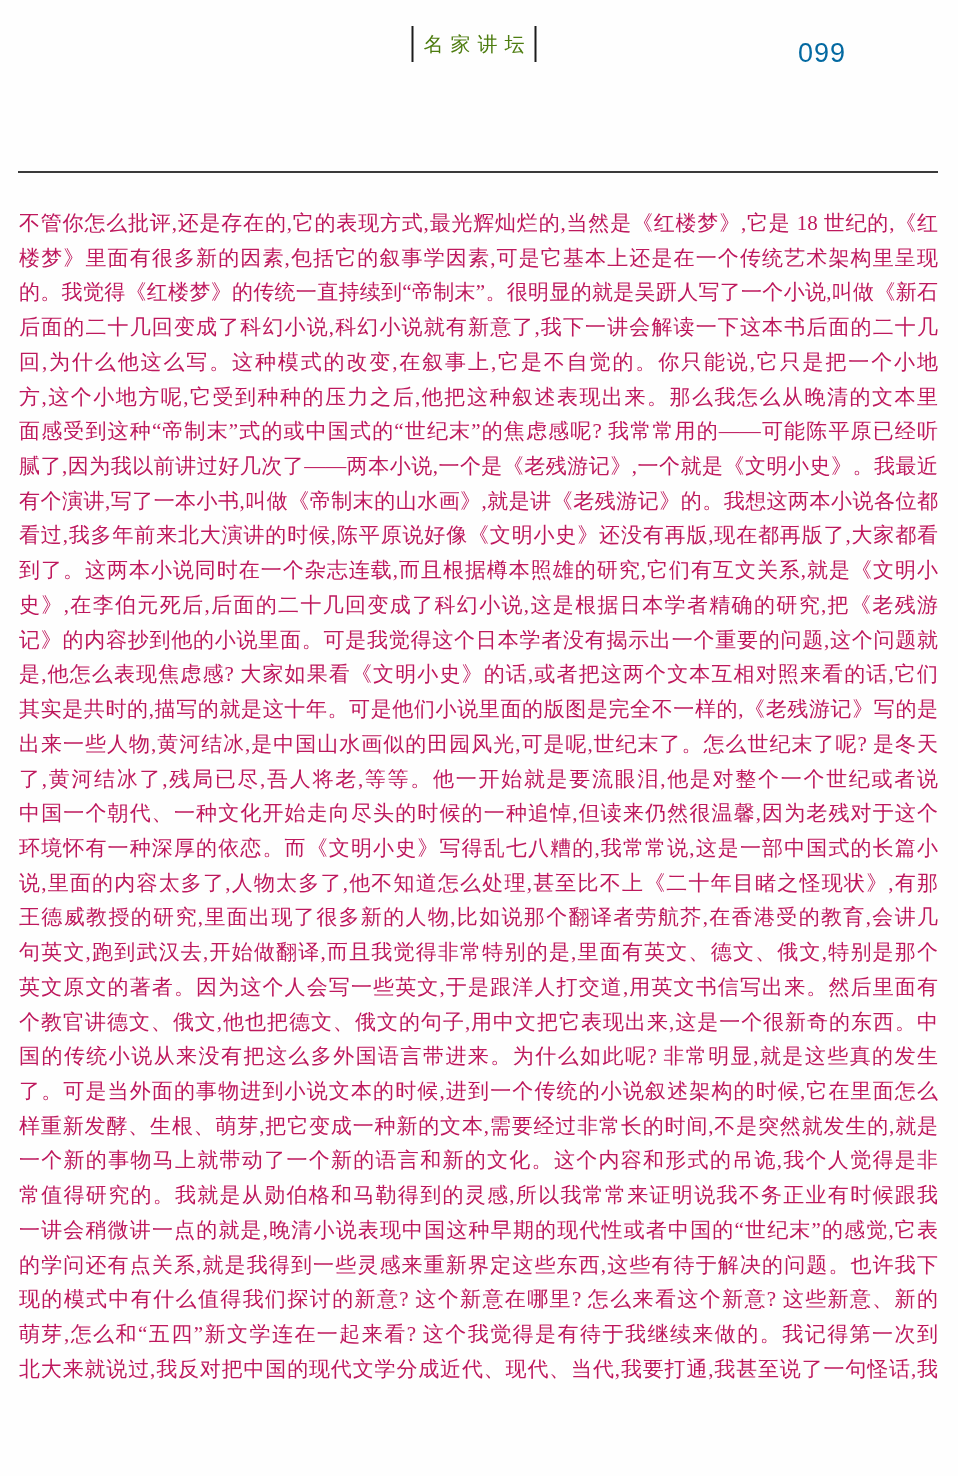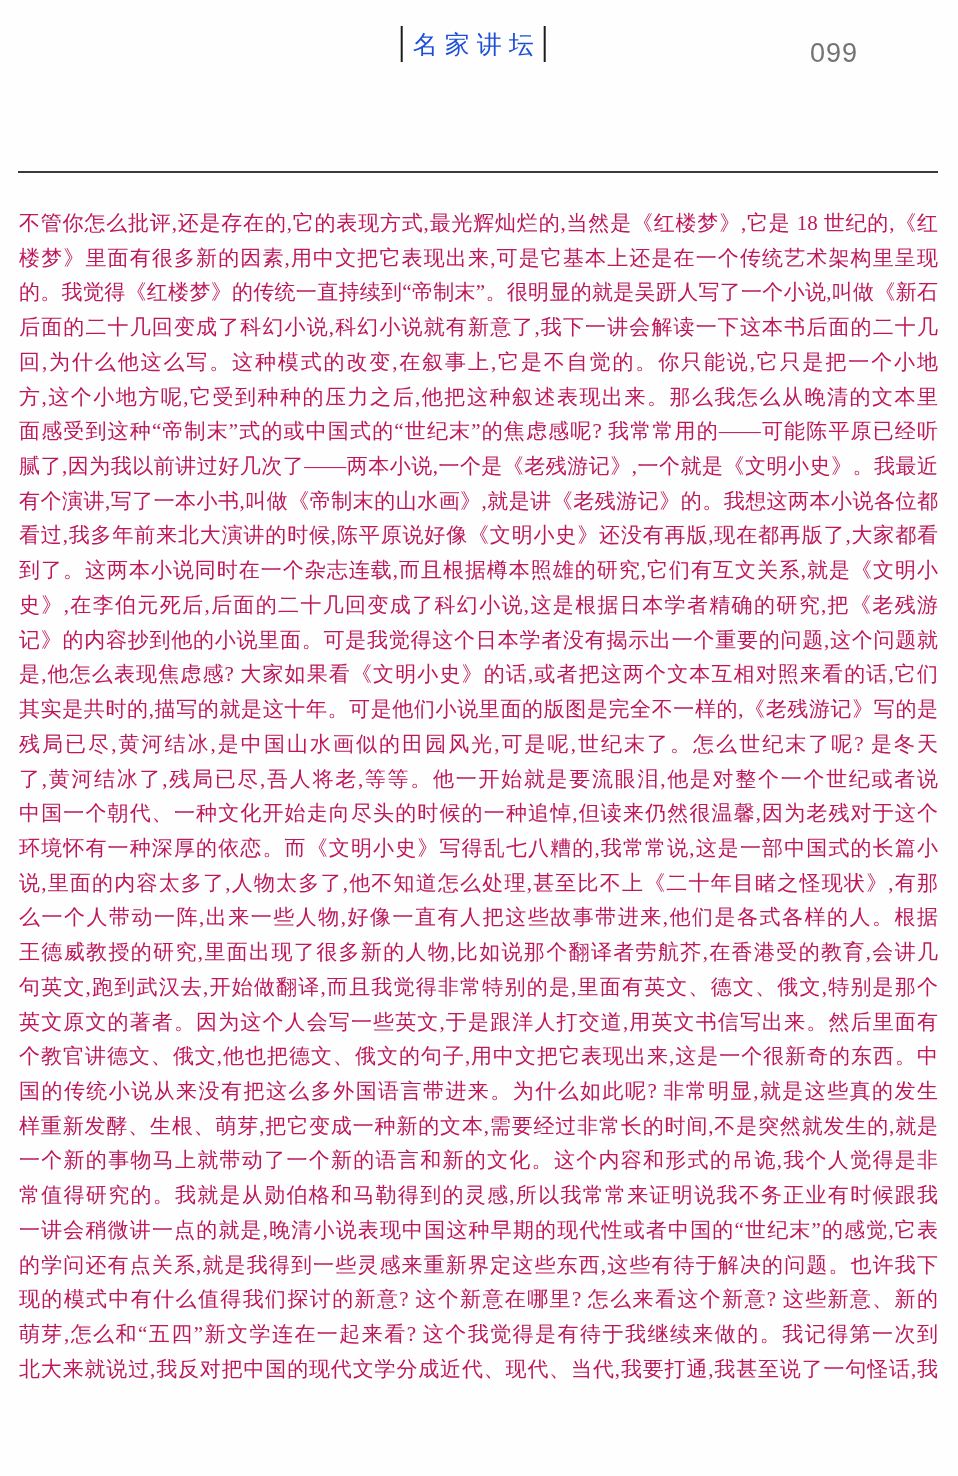--- a/index.html
+++ b/index.html
@@ -18,36 +18,36 @@
     position: absolute;
     top: 26px; left: 0;
     width: 958px; height: 44px;
   }
   .header-title {
     position: absolute;
     left: 50%; top: 0;
     transform: translateX(-54%);
     display: inline-block;
     font-family: "Liberation Sans", "DejaVu Sans", sans-serif;
-    font-size: 25px;
+    font-size: 20px;
     font-weight: 500;
-    color: #1d4ed8;
+    color: #4d7c0f;
     letter-spacing: 7px;
     line-height: 28px;
     padding: 4px 3px 4px 10px;
     border-left: 2px solid #1c1c1c;
     border-right: 2px solid #1c1c1c;
   }
   .page-number {
     position: absolute;
-    top: 12px; right: 100px;
+    top: 12px; right: 112px;
     font-family: "Liberation Sans", "DejaVu Sans", sans-serif;
     font-size: 27px;
     font-weight: 300;
-    color: #737373;
+    color: #0369a1;
     letter-spacing: 1px;
   }
   .rule {
     position: absolute;
     top: 171px; left: 18px;
     width: 920px; height: 2px;
     background: #3a3a3a;
   }
   .article-body {
     position: absolute;
@@ -74,45 +74,45 @@
 
   <div class="header">
     <div class="header-title">名家讲坛</div>
     <div class="page-number">099</div>
   </div>
 
   <div class="rule"></div>
 
   <div class="article-body">
       <div class="text-line">不管你怎么批评,还是存在的,它的表现方式,最光辉灿烂的,当然是《红楼梦》,它是 18 世纪的,《红</div>
-      <div class="text-line">楼梦》里面有很多新的因素,用中文把它表现出来,可是它基本上还是在一个传统艺术架构里呈现</div>
+      <div class="text-line">楼梦》里面有很多新的因素,包括它的叙事学因素,可是它基本上还是在一个传统艺术架构里呈现</div>
       <div class="text-line">的。我觉得《红楼梦》的传统一直持续到“帝制末”。很明显的就是吴趼人写了一个小说,叫做《新石</div>
       <div class="text-line">后面的二十几回变成了科幻小说,科幻小说就有新意了,我下一讲会解读一下这本书后面的二十几</div>
       <div class="text-line">回,为什么他这么写。这种模式的改变,在叙事上,它是不自觉的。你只能说,它只是把一个小地</div>
       <div class="text-line">方,这个小地方呢,它受到种种的压力之后,他把这种叙述表现出来。那么我怎么从晚清的文本里</div>
       <div class="text-line">面感受到这种“帝制末”式的或中国式的“世纪末”的焦虑感呢? 我常常用的——可能陈平原已经听</div>
       <div class="text-line">腻了,因为我以前讲过好几次了——两本小说,一个是《老残游记》,一个就是《文明小史》。我最近</div>
       <div class="text-line">有个演讲,写了一本小书,叫做《帝制末的山水画》,就是讲《老残游记》的。我想这两本小说各位都</div>
       <div class="text-line">看过,我多年前来北大演讲的时候,陈平原说好像《文明小史》还没有再版,现在都再版了,大家都看</div>
       <div class="text-line">到了。这两本小说同时在一个杂志连载,而且根据樽本照雄的研究,它们有互文关系,就是《文明小</div>
       <div class="text-line">史》,在李伯元死后,后面的二十几回变成了科幻小说,这是根据日本学者精确的研究,把《老残游</div>
       <div class="text-line">记》的内容抄到他的小说里面。可是我觉得这个日本学者没有揭示出一个重要的问题,这个问题就</div>
       <div class="text-line">是,他怎么表现焦虑感? 大家如果看《文明小史》的话,或者把这两个文本互相对照来看的话,它们</div>
       <div class="text-line">其实是共时的,描写的就是这十年。可是他们小说里面的版图是完全不一样的,《老残游记》写的是</div>
-      <div class="text-line">残局已尽,黄河结冰,是中国山水画似的田园风光,可是呢,世纪末了。怎么世纪末了呢? 是冬天</div>
+      <div class="text-line">出来一些人物,黄河结冰,是中国山水画似的田园风光,可是呢,世纪末了。怎么世纪末了呢? 是冬天</div>
       <div class="text-line">了,黄河结冰了,残局已尽,吾人将老,等等。他一开始就是要流眼泪,他是对整个一个世纪或者说</div>
       <div class="text-line">中国一个朝代、一种文化开始走向尽头的时候的一种追悼,但读来仍然很温馨,因为老残对于这个</div>
       <div class="text-line">环境怀有一种深厚的依恋。而《文明小史》写得乱七八糟的,我常常说,这是一部中国式的长篇小</div>
       <div class="text-line">说,里面的内容太多了,人物太多了,他不知道怎么处理,甚至比不上《二十年目睹之怪现状》,有那</div>
-      <div class="text-line">么一个人带动一阵,出来一些人物,好像一直有人把这些故事带进来,他们是各式各样的人。根据</div>
       <div class="text-line">王德威教授的研究,里面出现了很多新的人物,比如说那个翻译者劳航芥,在香港受的教育,会讲几</div>
       <div class="text-line">句英文,跑到武汉去,开始做翻译,而且我觉得非常特别的是,里面有英文、德文、俄文,特别是那个</div>
       <div class="text-line">英文原文的著者。因为这个人会写一些英文,于是跟洋人打交道,用英文书信写出来。然后里面有</div>
       <div class="text-line">个教官讲德文、俄文,他也把德文、俄文的句子,用中文把它表现出来,这是一个很新奇的东西。中</div>
       <div class="text-line">国的传统小说从来没有把这么多外国语言带进来。为什么如此呢? 非常明显,就是这些真的发生</div>
+      <div class="text-line">了。可是当外面的事物进到小说文本的时候,进到一个传统的小说叙述架构的时候,它在里面怎么</div>
       <div class="text-line">样重新发酵、生根、萌芽,把它变成一种新的文本,需要经过非常长的时间,不是突然就发生的,就是</div>
       <div class="text-line">一个新的事物马上就带动了一个新的语言和新的文化。这个内容和形式的吊诡,我个人觉得是非</div>
       <div class="text-line">常值得研究的。我就是从勋伯格和马勒得到的灵感,所以我常常来证明说我不务正业有时候跟我</div>
       <div class="text-line">一讲会稍微讲一点的就是,晚清小说表现中国这种早期的现代性或者中国的“世纪末”的感觉,它表</div>
       <div class="text-line">的学问还有点关系,就是我得到一些灵感来重新界定这些东西,这些有待于解决的问题。也许我下</div>
       <div class="text-line">现的模式中有什么值得我们探讨的新意? 这个新意在哪里? 怎么来看这个新意? 这些新意、新的</div>
       <div class="text-line">萌芽,怎么和“五四”新文学连在一起来看? 这个我觉得是有待于我继续来做的。我记得第一次到</div>
       <div class="text-line">北大来就说过,我反对把中国的现代文学分成近代、现代、当代,我要打通,我甚至说了一句怪话,我</div>
     </div>
 

